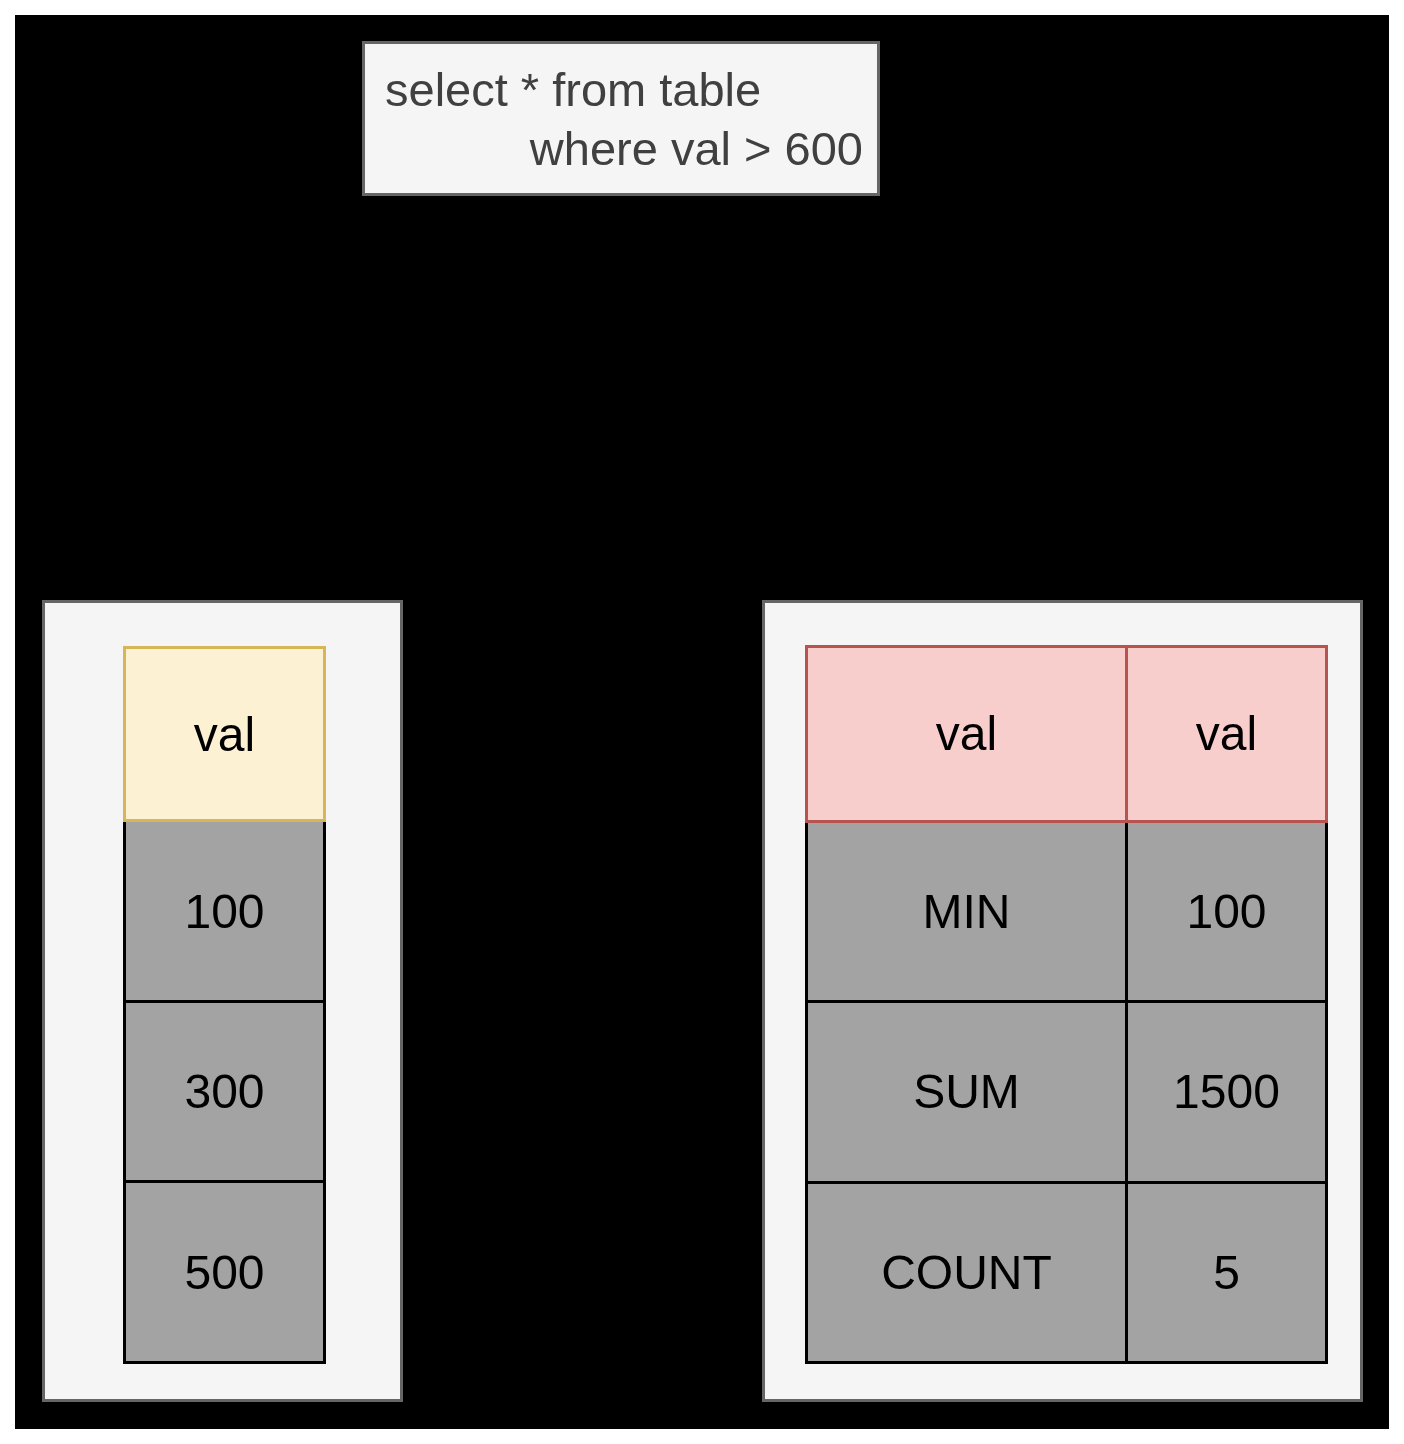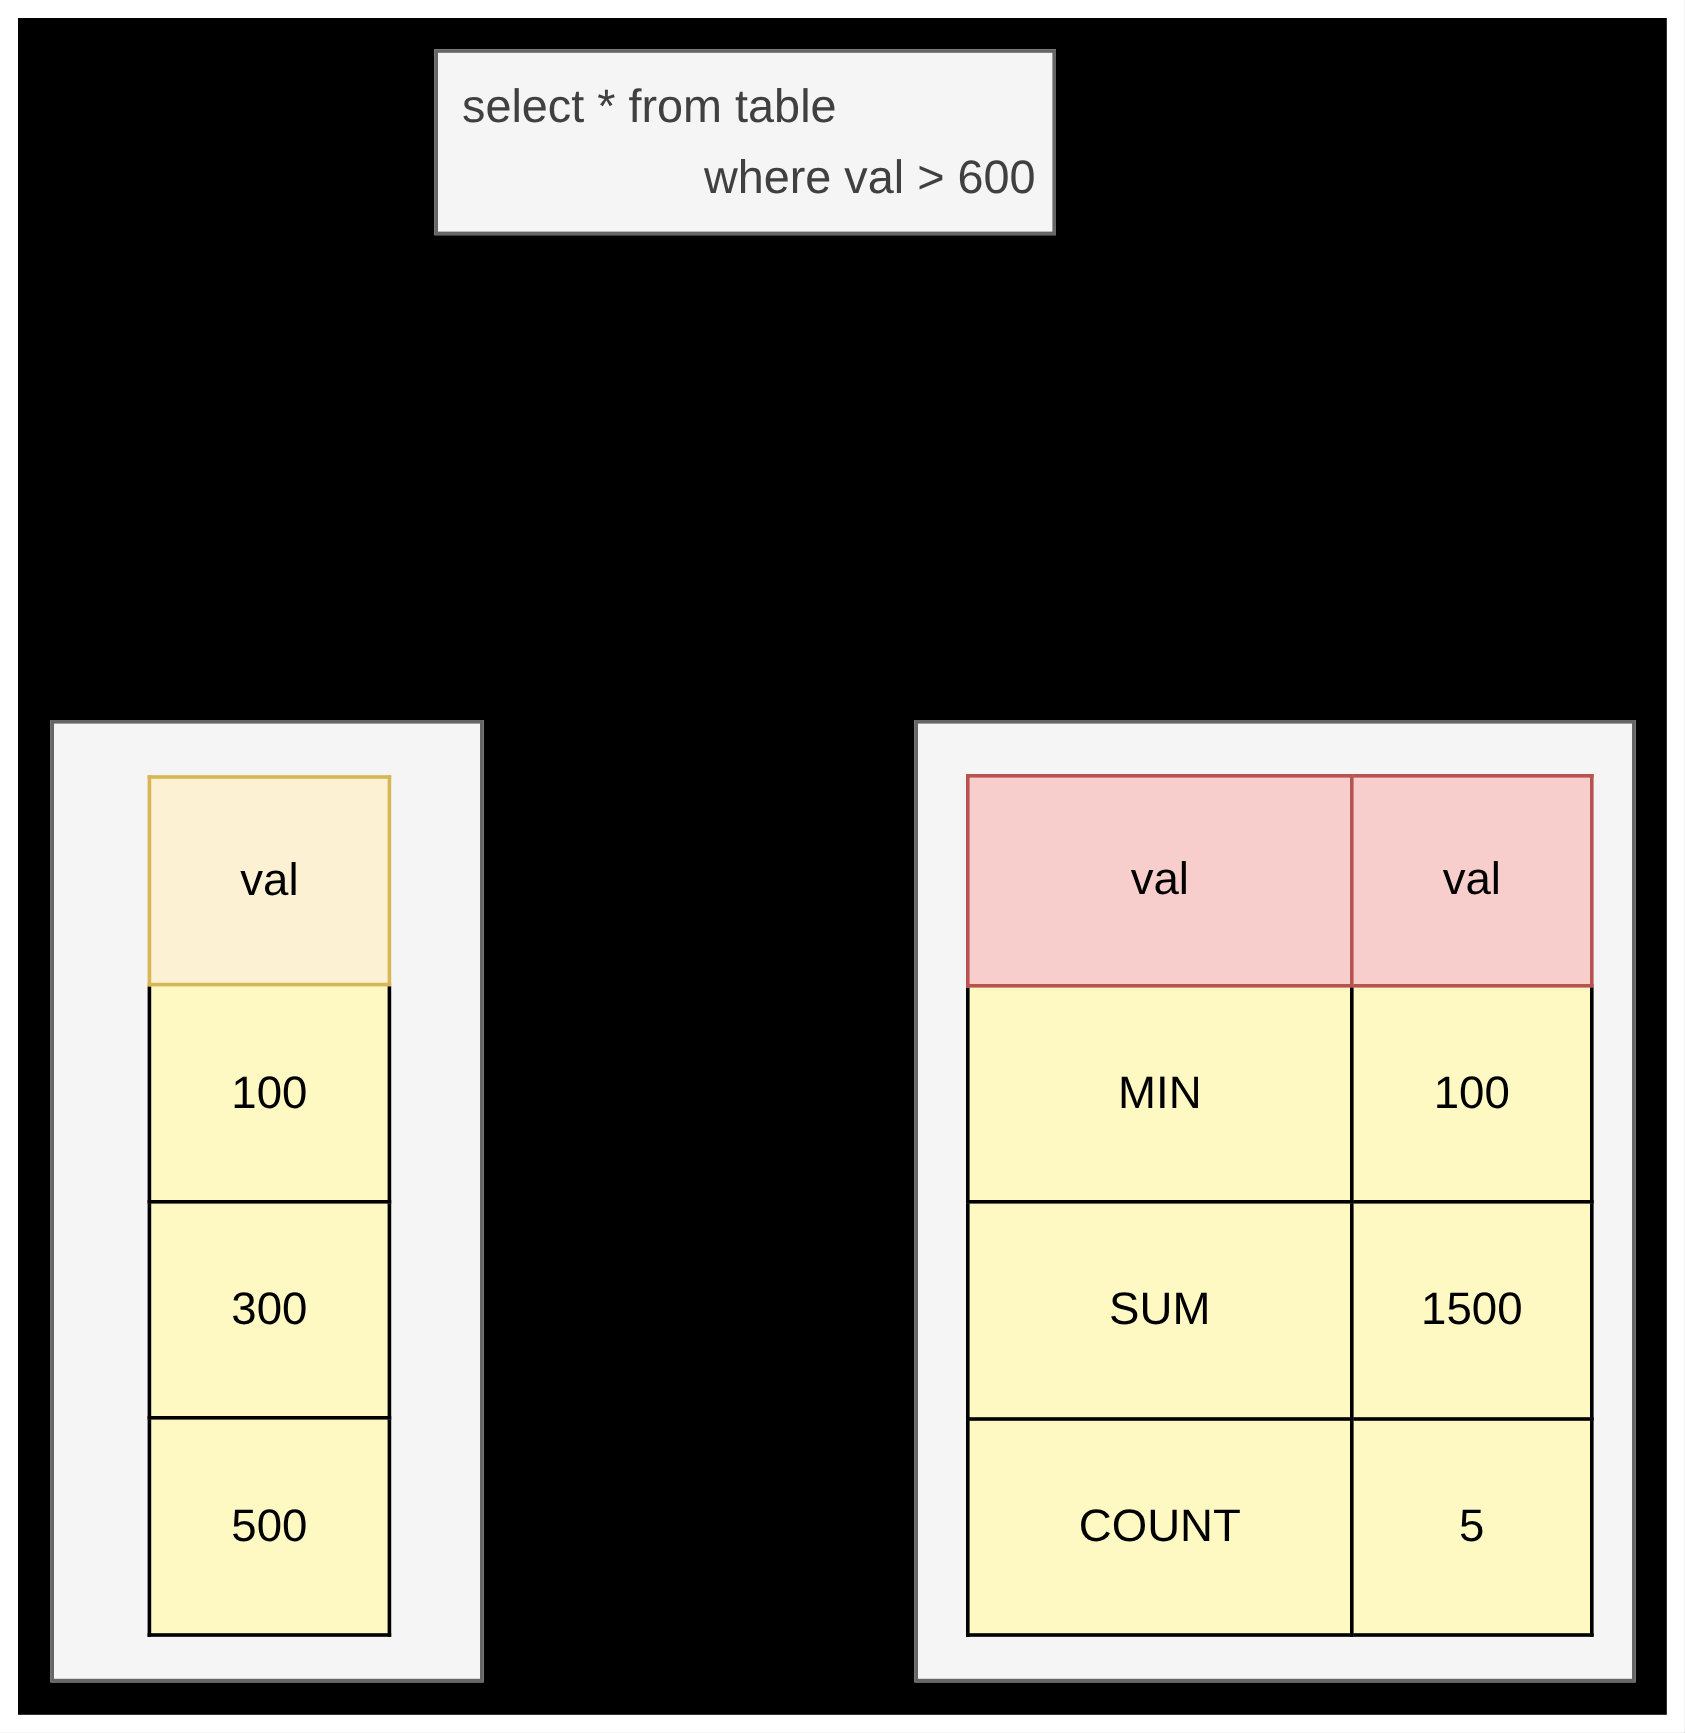--- a/index.html
+++ b/index.html
@@ -34,21 +34,21 @@
     background: #f5f5f5;
     border: 3px solid #666666;
     box-sizing: border-box;
     display: flex;
     flex-direction: column;
     justify-content: center;
     padding: 0 14px;
   }
   .query-line {
     color: #404040;
-    font-size: 39px;
+    font-size: 47px;
     line-height: 59px;
     white-space: pre;
   }
   .query-line.line-1 { text-align: left; padding-left: 6px; }
   .query-line.line-2 { text-align: right; padding-left: 112px; }
 
   
   .panel {
     position: absolute;
     background: #f5f5f5;
@@ -86,27 +86,27 @@
     width: 520px;
     height: 719px;
   }
 
   .db-table td,
   .db-table th {
     text-align: center;
     vertical-align: middle;
     font-weight: normal;
     color: #000000;
-    font-size: 38px;
+    font-size: 48px;
     padding: 0;
   }
 
   
   .cell-body {
-    background: #fef9c3;
+    background: #a3a3a3;
     border: 3px solid #000000;
   }
 
   
   .cell-header-yellow {
     background: #fdf1d4;
     border: 3px solid #d6b656;
   }
   .cell-header-red {
     background: #f8cecc;

